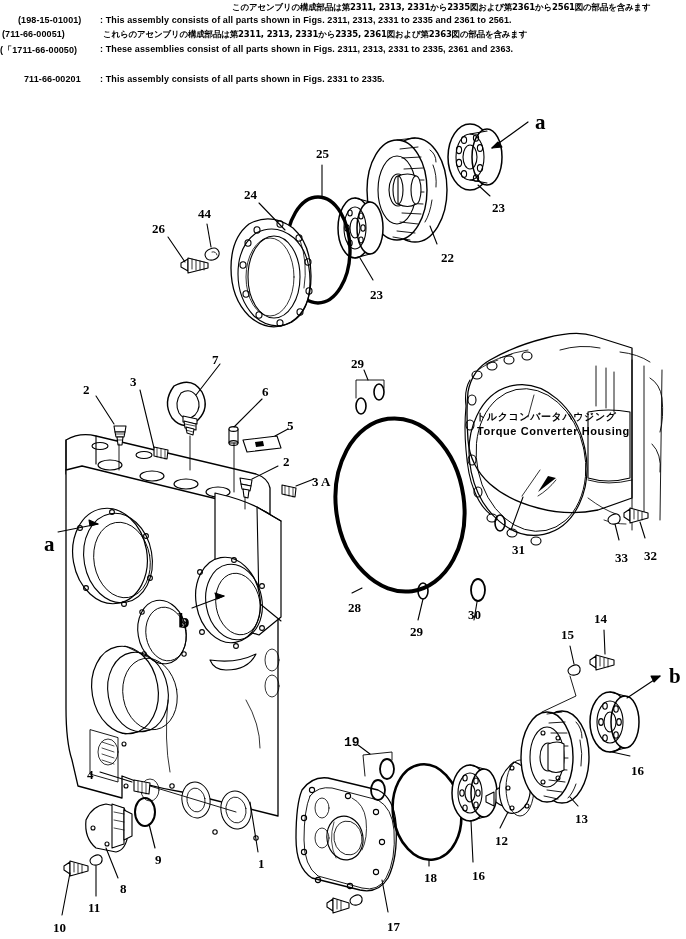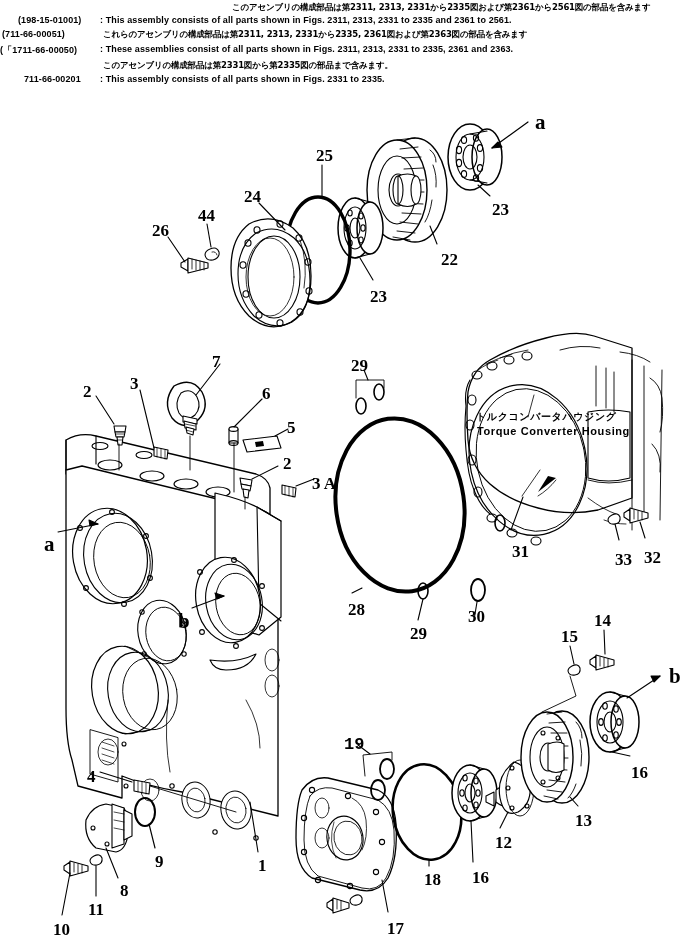--- a/index.html
+++ b/index.html
@@ -12,41 +12,40 @@
   .jp{font-family:"DejaVu Sans",sans-serif;font-size:8.5px;font-weight:bold;letter-spacing:-0.2px;}
   .en{font-family:"Liberation Sans",sans-serif;font-size:9px;font-weight:bold;letter-spacing:0.1px;text-align:right;}
   .code{font-family:"Liberation Sans",sans-serif;font-size:9px;font-weight:bold;letter-spacing:0.1px;}
 
   
   #canvas{position:absolute;left:0;top:0;width:686px;height:939px;}
   #canvas svg{position:absolute;left:0;top:0;}
 
   
   .lbl{position:absolute;font-family:"Liberation Serif","DejaVu Serif",serif;
-       font-size:17px;font-weight:bold;color:#000;line-height:1;white-space:nowrap;}
+       font-size:13px;font-weight:bold;color:#000;line-height:1;white-space:nowrap;}
   .lbl.letter{font-family:"Liberation Serif","DejaVu Serif",serif;font-size:21px;font-style:normal;font-weight:bold;}
 
   
   .housing-jp{position:absolute;font-family:"DejaVu Sans",sans-serif;font-size:10px;
               font-weight:bold;letter-spacing:0.6px;white-space:nowrap;}
   .housing-en{position:absolute;font-family:"Liberation Sans",sans-serif;font-size:11px;
               font-weight:bold;letter-spacing:0.6px;white-space:nowrap;}
 </style>
 </head>
 <body>
 
 <div id="header">
     <div class="hrow jp" style="left: 232px; top: 2px;">このアセンブリの構成部品は第2311, 2313, 2331から2335図および第2361から2561図の部品を含みます</div>
     <div class="hrow code" style="left: 18px; top: 15px;">(198-15-01001)</div>
     <div class="hrow en" style="left: 100px; top: 15px;">: This assembly consists of all parts shown in Figs. 2311, 2313, 2331 to  2335  and 2361 to 2561.</div>
     <div class="hrow code" style="left: 2px; top: 29px;">(711-66-00051)</div>
     <div class="hrow jp" style="left: 103px; top: 29px;">これらのアセンブリの構成部品は第2311,  2313,  2331から2335,  2361図および第2363図の部品を含みます</div>
     <div class="hrow code" style="left: 0; top: 44px;">(「1711-66-00050)</div>
     <div class="hrow en" style="left: 100px; top: 44px;">: These assemblies consist of all parts shown in Figs. 2311, 2313, 2331 to 2335, 2361 and 2363.</div>
-    <div class="hrow jp" style="left: 103px; top: 60px;">このアセンブリの構成部品は第2331図から第2335図の部品まで含みます。</div>
     <div class="hrow code" style="left: 24px; top: 74px;">711-66-00201</div>
     <div class="hrow en" style="left: 100px; top: 74px;">: This assembly consists of all parts shown in Figs. 2331 to 2335.</div>
   </div>
 
 <div id="canvas">
 <svg width="686" height="939" viewBox="0 0 686 939" xmlns="http://www.w3.org/2000/svg" fill="none" stroke="#000" stroke-width="1.1" stroke-linecap="round" stroke-linejoin="round">
 
   <g>
     <ellipse cx="470" cy="157" rx="22" ry="33" fill="#fff" stroke="#000" stroke-width="1.5"></ellipse>
     <ellipse cx="487" cy="157" rx="15" ry="28" fill="#fff" stroke="#000" stroke-width="1.5"></ellipse>

